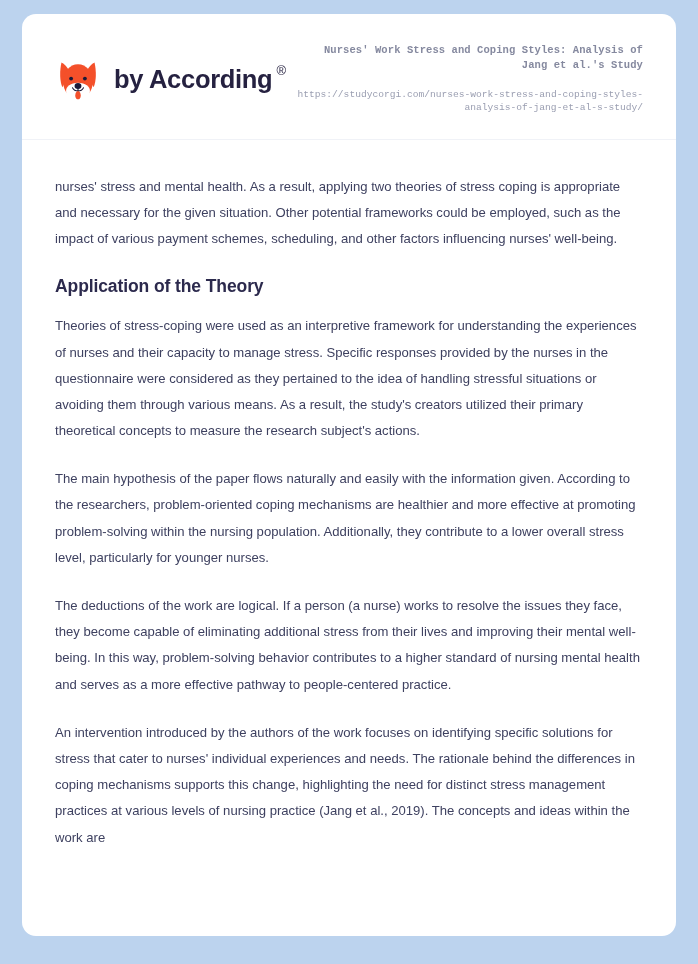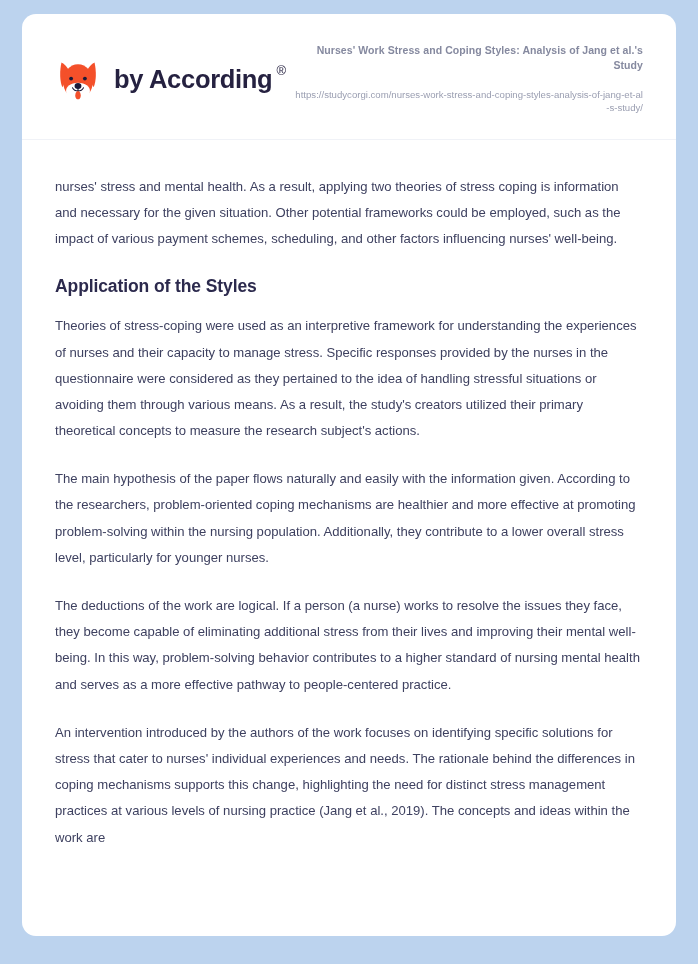--- a/index.html
+++ b/index.html
@@ -83,20 +83,21 @@
     margin-left: 4px;
     margin-top: -3px;
     line-height: 1;
   }
 
   .header-meta {
     flex: 0 1 auto;
     text-align: right;
     max-width: 350px;
     padding-top: 4px;
+    font-family: Liberation Mono, monospace;
   }
 
   .doc-title {
     font-size: 10.5px;
     font-weight: bold;
     color: #85899f;
     line-height: 1.42;
     letter-spacing: 0.08px;
   }
 
@@ -172,21 +173,21 @@
     </div>
 
     <div class="header-meta">
       <div class="doc-title">Nurses' Work Stress and Coping Styles: Analysis of Jang et al.'s Study</div>
       <div class="doc-url">https://studycorgi.com/nurses-work-stress-and-coping-styles-analysis-of-jang-et-al-s-study/</div>
     </div>
 
   </div>
 
   <div class="doc-body" id="doc-body">
-      <p>nurses' stress and mental health. As a result, applying two theories of stress coping is information and necessary for the given situation. Other potential frameworks could be employed, such as the impact of various payment schemes, scheduling, and other factors influencing nurses' well-being.</p>
-      <h2 class="first-heading">Application of the Styles</h2>
+      <p>nurses' stress and mental health. As a result, applying two theories of stress coping is appropriate and necessary for the given situation. Other potential frameworks could be employed, such as the impact of various payment schemes, scheduling, and other factors influencing nurses' well-being.</p>
+      <h2 class="first-heading">Application of the Theory</h2>
       <p>Theories of stress-coping were used as an interpretive framework for understanding the experiences of nurses and their capacity to manage stress. Specific responses provided by the nurses in the questionnaire were considered as they pertained to the idea of handling stressful situations or avoiding them through various means. As a result, the study's creators utilized their primary theoretical concepts to measure the research subject's actions.</p>
       <p>The main hypothesis of the paper flows naturally and easily with the information given. According to the researchers, problem-oriented coping mechanisms are healthier and more effective at promoting problem-solving within the nursing population. Additionally, they contribute to a lower overall stress level, particularly for younger nurses.</p>
       <p>The deductions of the work are logical. If a person (a nurse) works to resolve the issues they face, they become capable of eliminating additional stress from their lives and improving their mental well-being. In this way, problem-solving behavior contributes to a higher standard of nursing mental health and serves as a more effective pathway to people-centered practice.</p>
       <p>An intervention introduced by the authors of the work focuses on identifying specific solutions for stress that cater to nurses' individual experiences and needs. The rationale behind the differences in coping mechanisms supports this change, highlighting the need for distinct stress management practices at various levels of nursing practice (Jang et al., 2019). The concepts and ideas within the work are</p>
     </div>
 
 </div>
 
 </body></html>

